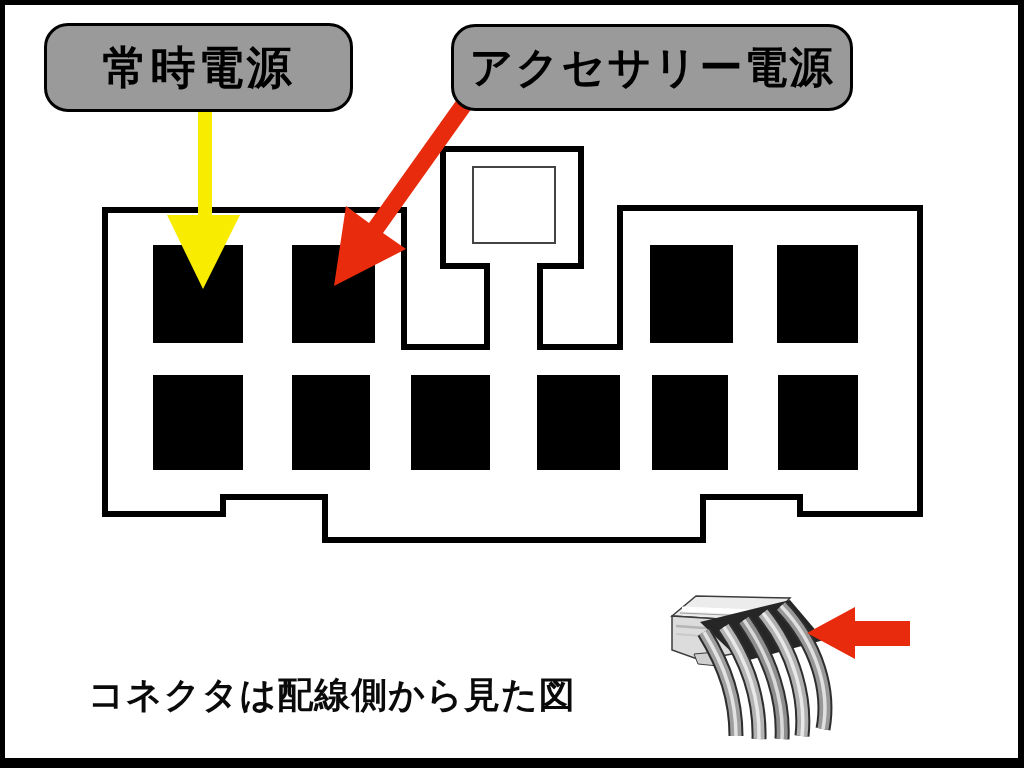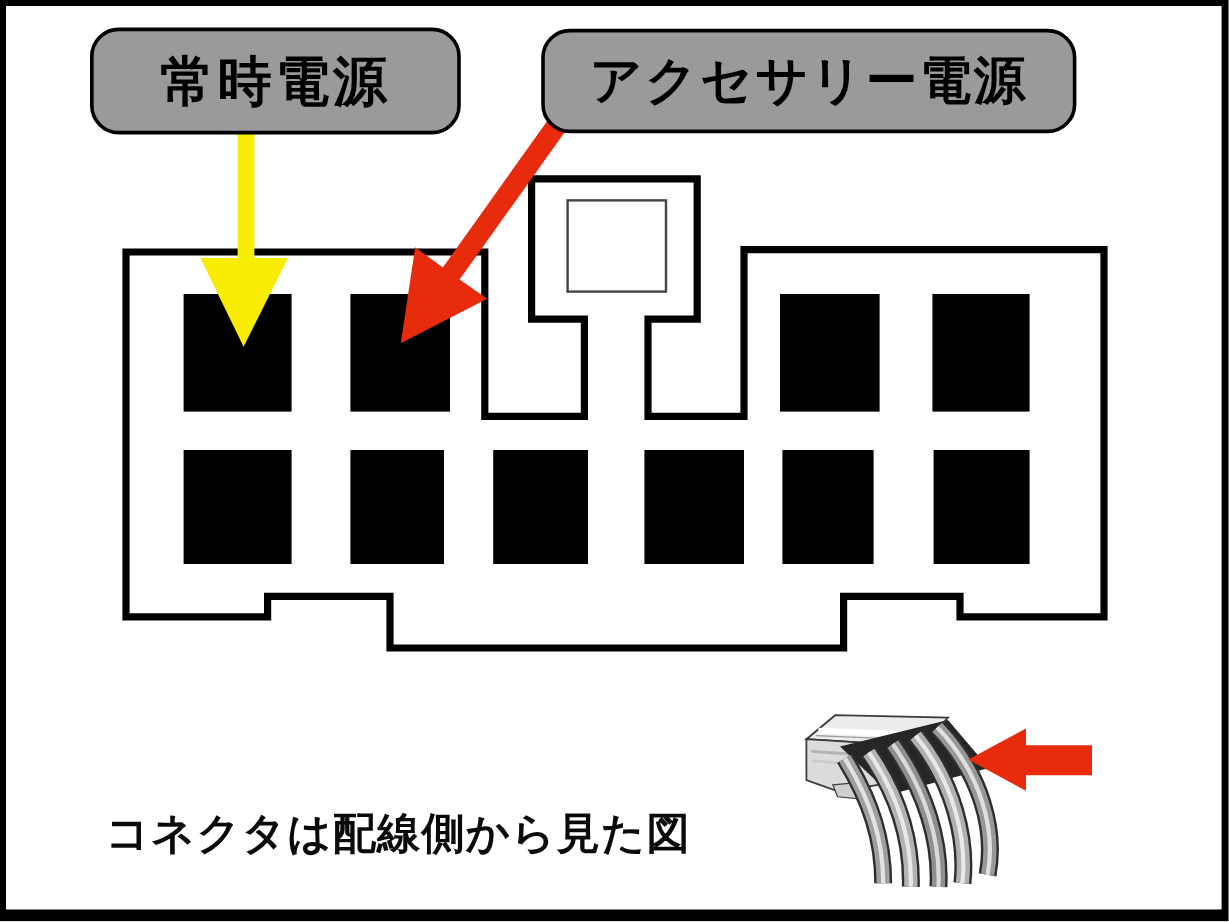--- a/index.html
+++ b/index.html
@@ -13,22 +13,22 @@
     border:5px solid #000;border-bottom-width:10px;border-right-width:6px;
     pointer-events:none;z-index:30;
   }
   .pill{
     position:absolute;display:flex;align-items:center;justify-content:center;
     background:var(--label-fill,#9a9a9a);
     border:3px solid var(--label-border,#000);
     border-radius:24px;font-weight:bold;color:#000;z-index:20;
     box-sizing:border-box;white-space:nowrap;
   }
-  .pill-constant{left:44px;top:23px;width:309px;height:89px;font-size:45px;letter-spacing:3px;margin-left:31px;}
-  .pill-accessory{left:451px;top:24px;width:446px;height:87px;font-size:43px;letter-spacing:2px;}
+  .pill-constant{left:44px;top:23px;width:309px;height:89px;font-size:45px;letter-spacing:3px;}
+  .pill-accessory{left:451px;top:24px;width:402px;height:87px;font-size:43px;letter-spacing:2px;}
   .caption{
     position:absolute;left:88px;top:671px;font-size:36px;font-weight:bold;
     letter-spacing:1px;color:var(--caption-color,#0a0a0a);z-index:20;white-space:nowrap;
   }
 </style>
 </head>
 <body>
 
 <div class="stage">
 

